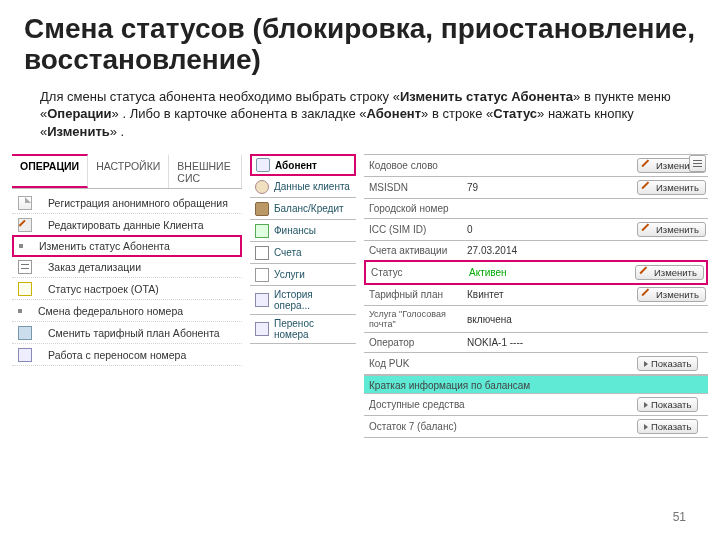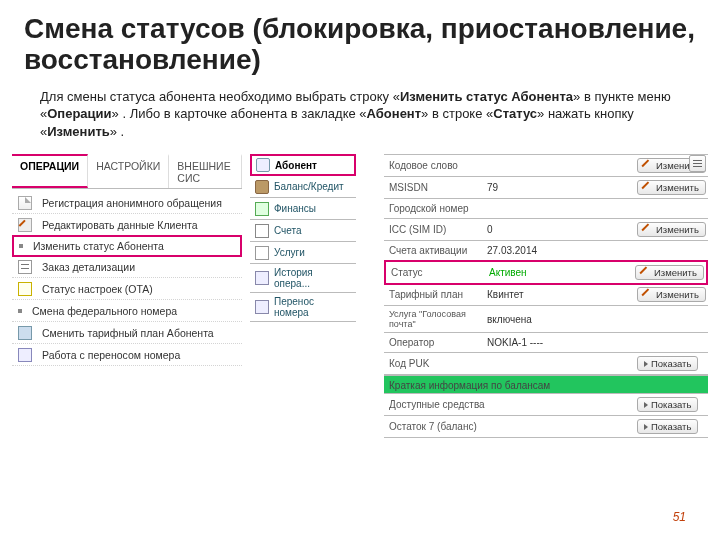--- a/index.html
+++ b/index.html
@@ -49,21 +49,21 @@
   .menu-tab.active {
     color: #000;
     border-bottom: 2px solid #d8006b;
     border-top: 2px solid #d8006b;
     font-weight: bold;
   }
   .menu-list { margin-top: 3px; }
   .menu-item {
     display: flex;
     align-items: center;
-    gap: 10px;
+    gap: 16px;
     padding: 3px 6px 3px 6px;
     border-bottom: 1px dotted #d4d4d4;
     min-height: 22px;
     color: #333;
   }
   .menu-item.highlight {
     border: 2px solid #d8006b;
     padding: 2px 5px;
     margin: -1px 0;
   }
@@ -108,21 +108,21 @@
   .ic-ab { background:#eef;border:1px solid #79a;border-radius:2px; }
   .ic-user{ border-radius:50%;background:#f0e0c0;border:1px solid #a88;}
   .ic-wal { background:#b96;border:1px solid #864;border-radius:2px;}
   .ic-fin { background:#e0ffe0;border:1px solid #5a5;}
   .ic-cart{ background:#fff;border:1px solid #888;}
   .ic-task{ background:#fff;border:1px solid #999;}
   .ic-hist{ background:#eef;border:1px solid #88a;}
   .ic-ext { background:#eef;border:1px solid #88a;}
 
   
-  .details { flex:1; position:relative;margin-left:20px; }
+  .details { flex:1; position:relative; }
   .det-grid {
     display:grid;
     grid-template-columns: 98px 1fr 76px;
     border-top:1px solid #bbb;
   }
   .det-row { display:contents; }
   .det-lab, .det-val, .det-btn {
     border-bottom:1px solid #bbb;
     padding: 3px 5px;
     font-size: 10px;
@@ -143,31 +143,31 @@
   }
   .btn .pencil{width:9px;height:9px;position:relative;display:inline-block;}
   .btn .pencil::after{content:"";position:absolute;left:0;top:0;width:9px;height:9px;border-top:2px solid #c05000;transform:rotate(-45deg);}
   .btn .tri{width:0;height:0;border-left:4px solid #666;border-top:3px solid transparent;border-bottom:3px solid transparent;display:inline-block;}
   .sec-head {
     grid-column:1/4;
     font-size:10px; color:#444;
     padding:4px 5px 2px 5px;
     border-bottom:1px solid #bbb;
     border-top:1px solid #bbb;
-    background:#22c55e;
+    background:#5eead4;
   }
   .small-square {
     width:17px;height:17px;
     background:linear-gradient(#fff,#e8e8e8);
     border:1px solid #aaa;border-radius:2px;
     position:absolute; right:2px; top:1px;
     display:flex;align-items:center;justify-content:center;
   }
   .small-square::before{content:"";width:9px;height:1.5px;background:#666;box-shadow:0 3px 0 #666,0 -3px 0 #666;}
-  .pagenum { position:absolute; bottom:16px; right:34px; font-size:12px; color:#c2410c;font-style:italic; }
+  .pagenum { position:absolute; bottom:16px; right:34px; font-size:12px; color:#737373; }
 </style>
 </head>
 <body>
 
 <div class="page-title">Смена статусов (блокировка, приостановление, восстановление)</div>
 
 <div class="page-desc">
   <span>Для смены статуса абонента необходимо выбрать строку «</span><b>Изменить статус Абонента</b><span>» в пункте меню «</span><b>Операции</b><span>» . Либо в карточке абонента в закладке «</span><b>Абонент</b><span>» в строке «</span><b>Статус</b><span>» нажать кнопку «</span><b>Изменить</b><span>» .</span>
 </div>
 
@@ -214,20 +214,24 @@
         </div>
     </div>
   </div>
 
   <div class="side">
     <div class="side-item active highlight">
         <span class="si-ic ic-ab"></span>
         <span>Абонент</span>
       </div>
     <div class="side-item">
+        <span class="si-ic ic-user"></span>
+        <span>Данные клиента</span>
+      </div>
+    <div class="side-item">
         <span class="si-ic ic-wal"></span>
         <span>Баланс/Кредит</span>
       </div>
     <div class="side-item">
         <span class="si-ic ic-fin"></span>
         <span>Финансы</span>
       </div>
     <div class="side-item">
         <span class="si-ic ic-cart"></span>
         <span>Счета</span>

